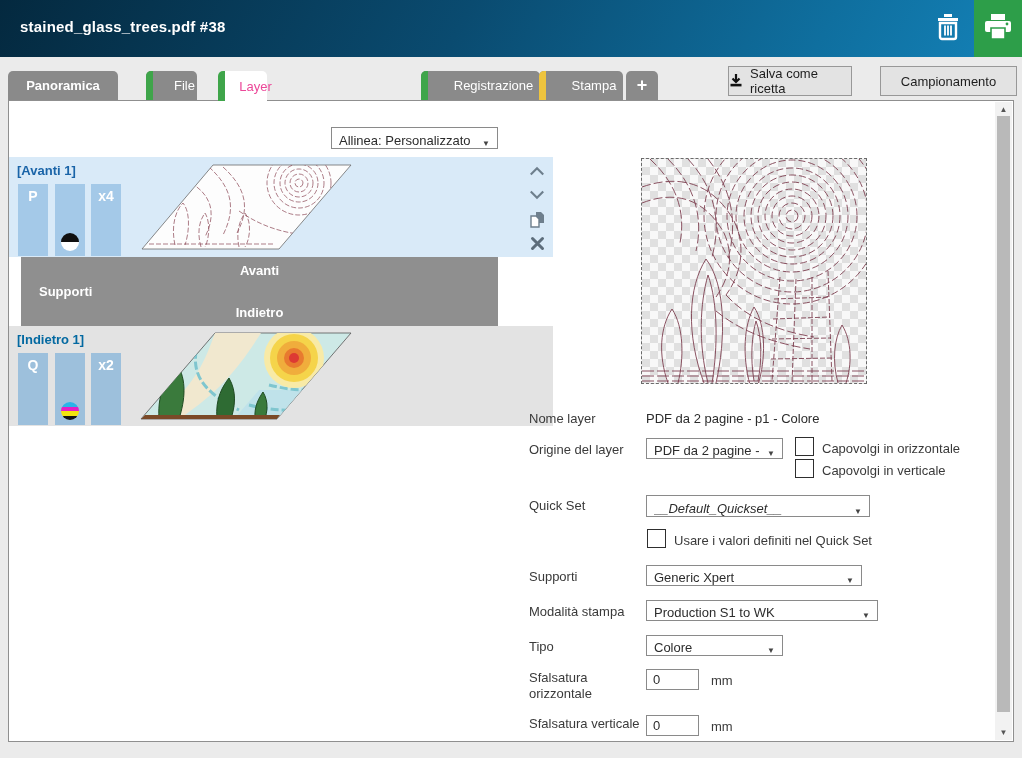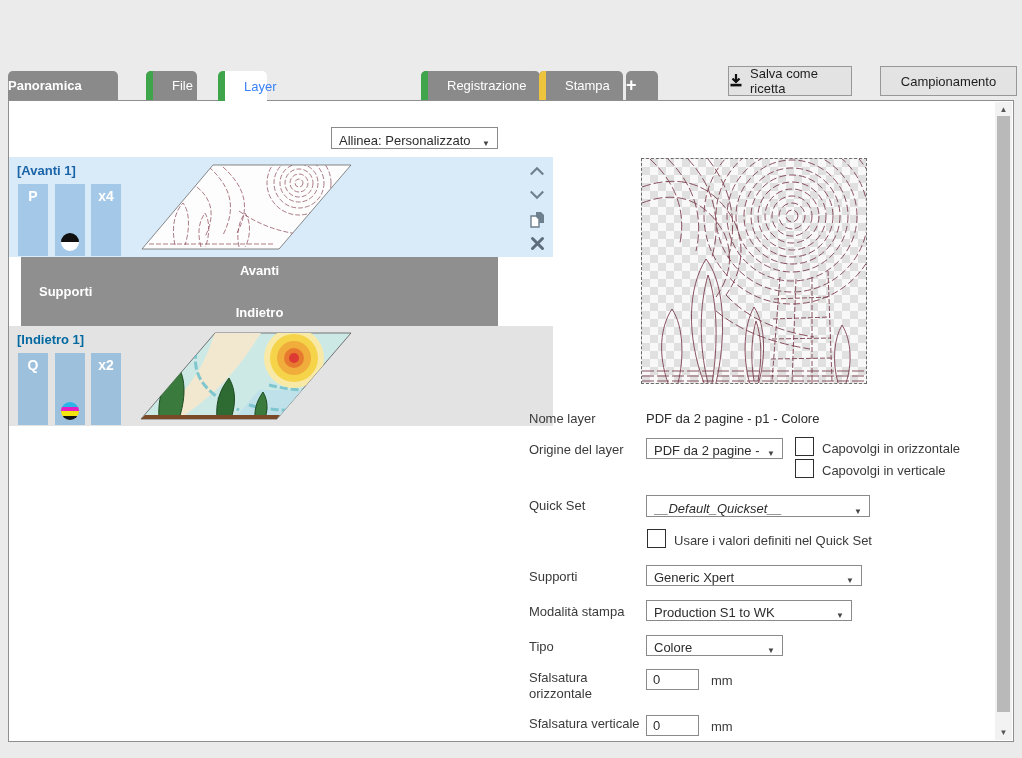--- a/index.html
+++ b/index.html
@@ -9,25 +9,25 @@
   
   .titlebar { position:absolute; left:0; top:0; width:1022px; height:57px;
     background:linear-gradient(118deg,#04293f 0%,#0a4b70 45%,#0f6f9f 80%,#1482b8 100%); }
   .title-text { position:absolute; left:20px; top:18px; color:#fff; font-size:15px; font-weight:bold; letter-spacing:.2px; }
   .tb-btn { position:absolute; top:0; height:57px; display:flex; align-items:center; justify-content:center; cursor:pointer; }
   .trash-btn { left:922px; width:52px; }
   .print-btn { left:974px; width:48px; background:#2d9e49; }
 
   
   .tab { position:absolute; top:71px; height:29px; background:#8a8a8a; border-radius:5px 5px 0 0;
-    color:#fff; font-size:13px; display:flex; align-items:center; cursor:pointer; }
+    color:#fff; font-size:13px; display:flex; align-items:center; justify-content:center; cursor:pointer; }
   .tab .ind { position:absolute; left:0; top:0; bottom:0; width:7px; border-radius:5px 0 0 0; }
   .ind-green { background:#3fa54a; } .ind-yellow { background:#eec43e; }
   .tab.has-ind { padding-left:26px; }
-  .tab.active { background:#fff; color:#3b82f6; height:30px; z-index:6; }
+  .tab.active { background:#fff; color:#ec4899; height:30px; z-index:6; }
   .tab.bold { font-weight:bold; }
   .tab-add { font-size:18px; font-weight:bold; }
 
   .top-btn { position:absolute; top:66px; height:30px; background:#e3e3e3; border:1px solid #989898;
     color:#1d1d1d; font-size:13px; display:flex; align-items:center; justify-content:center; gap:7px; cursor:pointer; }
 
   
   .content { position:absolute; left:8px; top:100px; width:1006px; height:642px;
     background:#fff; border:1px solid #8f8f8f; z-index:2; }
 
@@ -83,20 +83,43 @@
   .chk { position:absolute; width:19px; height:19px; border:1px solid #2e2e2e; background:#fff; cursor:pointer; }
   .tinput { position:absolute; width:53px; height:21px; border:1px solid #8a8a8a; font-size:13px; color:#2c2c2c;
     padding:0 6px; font-family:"Liberation Sans", sans-serif; background:#fff; }
   .italic { font-style:italic; }
 </style>
 </head>
 <body>
 
 <div class="app">
 
+  <div class="titlebar">
+    <div class="title-text">stained_glass_trees.pdf #38</div>
+    <div class="tb-btn trash-btn">
+      <span>
+        <svg width="26" height="28" viewBox="0 0 26 28">
+          <rect x="9" y="1" width="8" height="3" fill="#fff"></rect>
+          <rect x="3" y="5" width="20" height="3" fill="#fff"></rect>
+          <path d="M5,10 h16 v14 a2,2 0 0 1 -2,2 h-12 a2,2 0 0 1 -2,-2 z" fill="none" stroke="#fff" stroke-width="2.4"></path>
+          <path d="M10,12.5 v10 M13,12.5 v10 M16,12.5 v10" stroke="#fff" stroke-width="1.8"></path>
+        </svg>
+      </span>
+    </div>
+    <div class="tb-btn print-btn">
+      <span>
+        <svg width="28" height="26" viewBox="0 0 28 26">
+          <path d="M7,0 h14 v6 h-14 z" fill="#fff"></path>
+          <rect x="1" y="7" width="26" height="11" rx="2" fill="#fff"></rect>
+          <circle cx="23" cy="10" r="1.4" fill="#2d9e49"></circle>
+          <path d="M7,14 h14 v11 h-14 z" fill="#fff" stroke="#2d9e49" stroke-width="1.6"></path>
+        </svg>
+      </span>
+    </div>
+  </div>
 
   <div class="tab bold" style="left:8px; width:110px;">
     <span>Panoramica</span>
   </div>
   <div class="tab has-ind" style="left:146px; width:51px;">
     <span class="ind ind-green"></span>
     <span>File</span>
   </div>
   <div class="tab has-ind active" style="left:218px; width:49px;">
     <span class="ind ind-green"></span>
@@ -308,21 +331,21 @@
     <div class="chk" style="left:638px; top:428px;"></div>
     <div class="flabel" style="left:665px; top:432px;">Usare i valori definiti nel Quick Set</div>
 
     <div class="flabel" style="left:520px; top:468px;">Supporti</div>
     <div class="select" style="left:637px; top:464px; width:216px; height:21px;">
       <span class="val">Generic Xpert</span>
       <span class="arr">▼</span>
     </div>
 
     <div class="flabel" style="left:520px; top:503px;">Modalità stampa</div>
-    <div class="select" style="left:637px; top:499px; width:206px; height:21px;">
+    <div class="select" style="left:637px; top:499px; width:232px; height:21px;">
       <span class="val">Production S1 to WK</span>
       <span class="arr">▼</span>
     </div>
 
     <div class="flabel" style="left:520px; top:538px;">Tipo</div>
     <div class="select" style="left:637px; top:534px; width:137px; height:21px;">
       <span class="val">Colore</span>
       <span class="arr">▼</span>
     </div>
 

